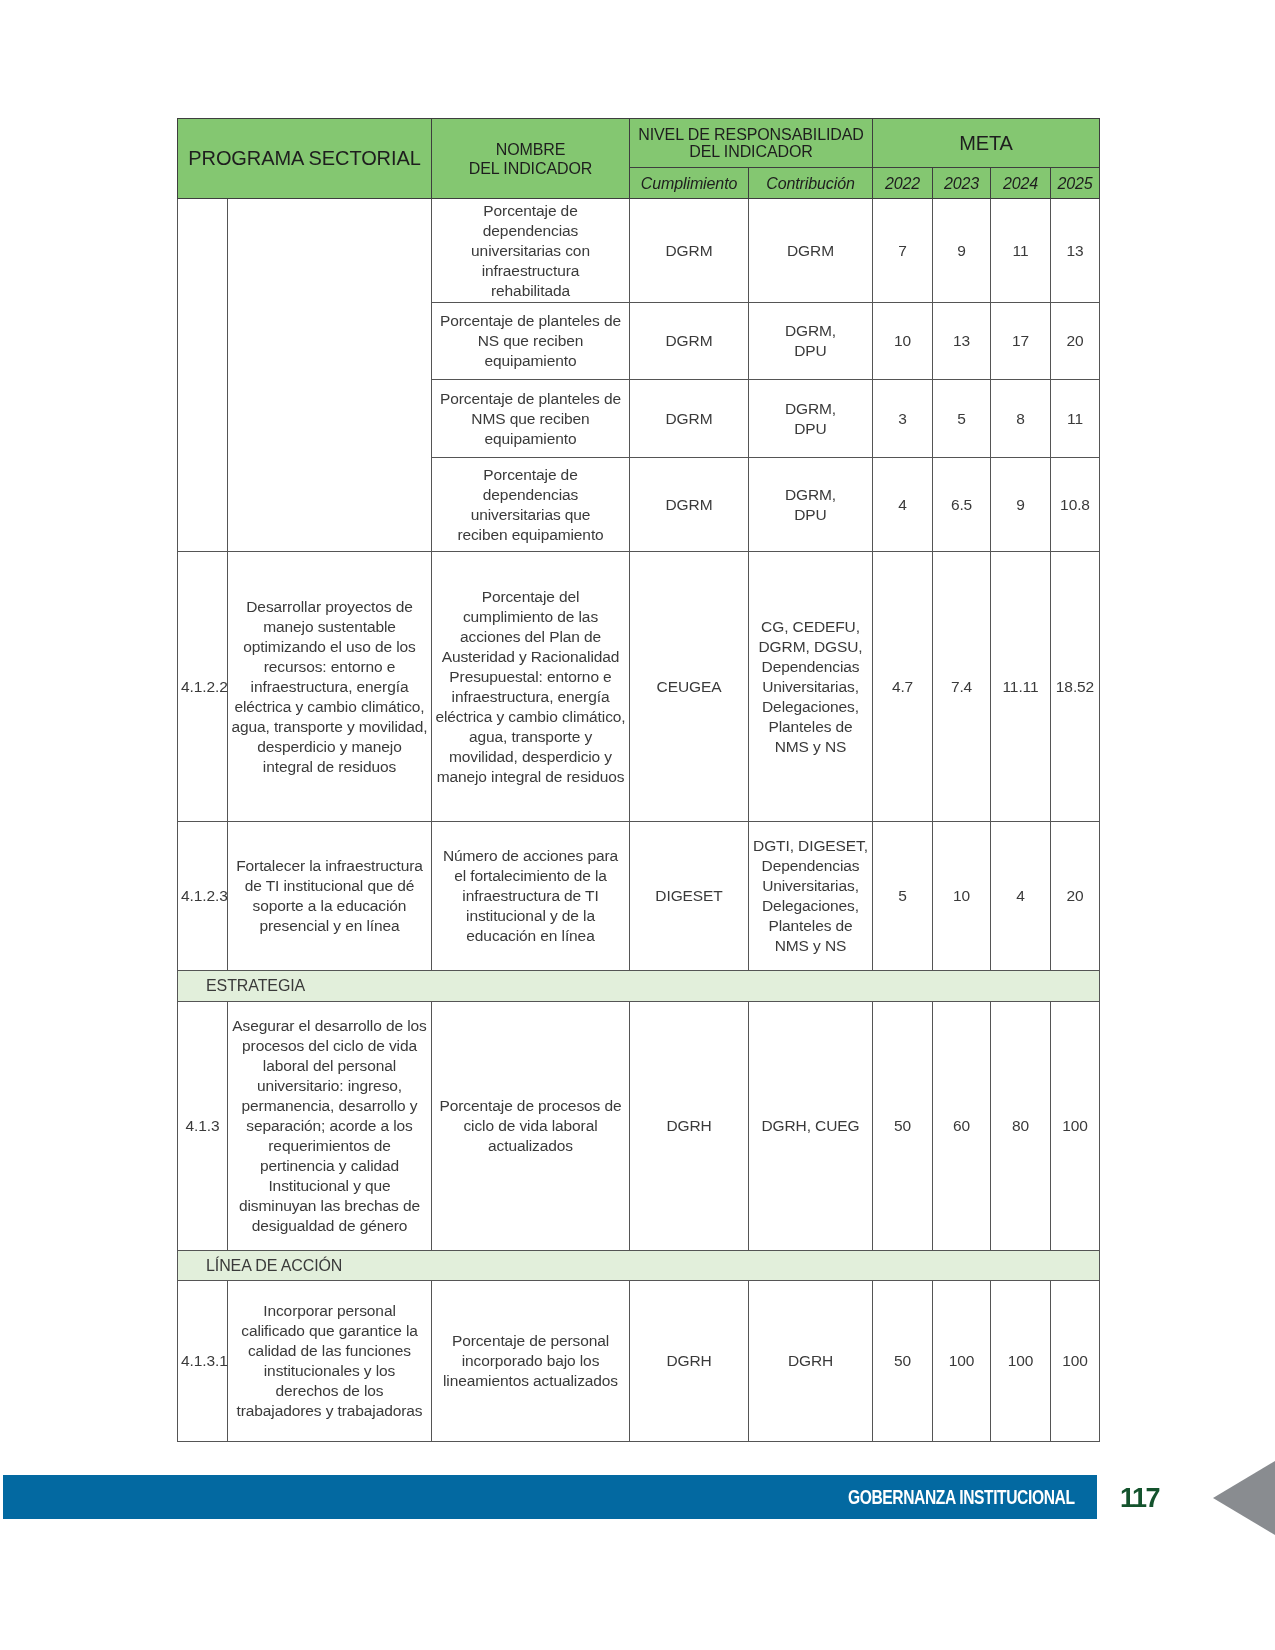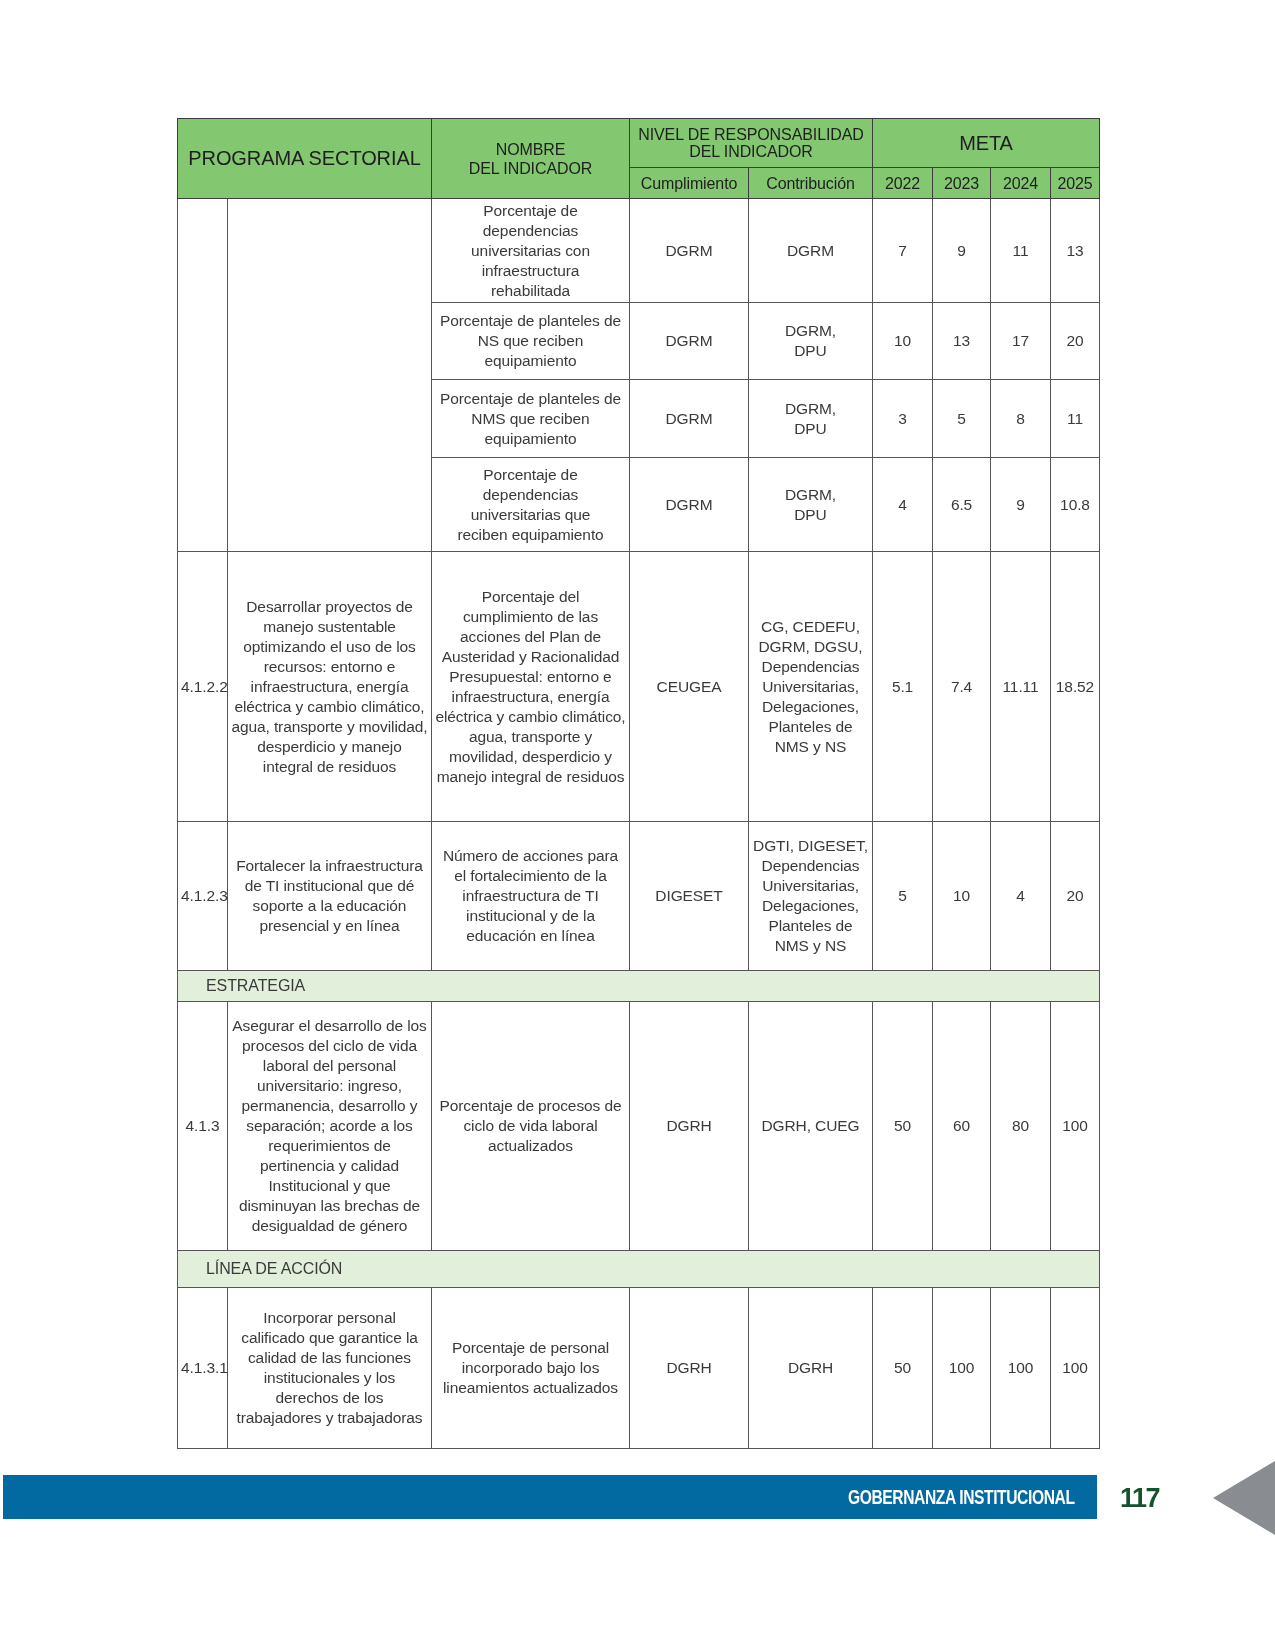--- a/index.html
+++ b/index.html
@@ -14,21 +14,21 @@
   }
   table.main td, table.main th {
     border: 1px solid #555555; padding: 0 3px; text-align: center;
     vertical-align: middle; font-size: 15.5px; line-height: 20px;
     font-weight: normal; color: #3a3a3a; letter-spacing: -0.1px;
   }
   table.main th {
     background: #84c771; color: #1e1e1e; font-size: 20px; line-height: 17px;
     border-color: #3e3e3e;
   }
-  table.main tr.hdr2 th { font-size: 16px; }
+  table.main tr.hdr2 th { font-size: 16px; font-style: italic; }
   td.num { font-size: 14px; letter-spacing: -0.6px; padding: 0 1px; }
   td.desc { text-align: left; padding-left: 11px; padding-right: 4px; }
   td.val { font-size: 15px; }
   tr.section td {
     background: #e2efdb; text-align: left; padding-left: 28px;
     font-size: 16px; color: #3a3a3a;
   }
   .footer-bar {
     position: absolute; left: 3px; top: 1475px; width: 1094px; height: 44px;
     background: #0369a1;
@@ -120,21 +120,21 @@
       <td class="val">6.5</td>
       <td class="val">9</td>
       <td class="val">10.8</td>
     </tr>
     <tr style="height:270px">
       <td class="num">4.1.2.2</td>
       <td class="desc">Desarrollar proyectos de manejo sustentable optimizando el uso de los recursos: entorno e infraestructura, energía eléctrica y cambio climático, agua, transporte y movilidad, desperdicio y manejo integral de residuos</td>
       <td>Porcentaje del cumplimiento de las acciones del Plan de Austeridad y Racionalidad Presupuestal: entorno e infraestructura, energía eléctrica y cambio climático, agua, transporte y movilidad, desperdicio y manejo integral de residuos</td>
       <td>CEUGEA</td>
       <td>CG, CEDEFU, DGRM, DGSU, Dependencias Universitarias, Delegaciones, Planteles de NMS y NS</td>
-      <td class="val">5.1</td>
+      <td class="val">4.7</td>
       <td class="val">7.4</td>
       <td class="val">11.11</td>
       <td class="val">18.52</td>
     </tr>
     <tr style="height:149px">
       <td class="num">4.1.2.3</td>
       <td class="desc">Fortalecer la infraestructura de TI institucional que dé soporte a la educación presencial y en línea</td>
       <td>Número de acciones para el fortalecimiento de la infraestructura de TI institucional y de la educación en línea</td>
       <td>DIGESET</td>
       <td>DGTI, DIGESET, Dependencias Universitarias, Delegaciones, Planteles de NMS y NS</td>
@@ -150,21 +150,21 @@
       <td class="num">4.1.3</td>
       <td class="desc">Asegurar el desarrollo de los procesos del ciclo de vida laboral del personal universitario: ingreso, permanencia, desarrollo y separación; acorde a los requerimientos de pertinencia y calidad Institucional y que disminuyan las brechas de desigualdad de género</td>
       <td>Porcentaje de procesos de ciclo de vida laboral actualizados</td>
       <td>DGRH</td>
       <td>DGRH, CUEG</td>
       <td class="val">50</td>
       <td class="val">60</td>
       <td class="val">80</td>
       <td class="val">100</td>
     </tr>
-    <tr class="section" style="height:37px">
+    <tr class="section" style="height:30px">
       <td colspan="9">LÍNEA DE ACCIÓN</td>
     </tr>
     <tr style="height:161px">
       <td class="num">4.1.3.1</td>
       <td class="desc">Incorporar personal calificado que garantice la calidad de las funciones institucionales y los derechos de los trabajadores y trabajadoras</td>
       <td>Porcentaje de personal incorporado bajo los lineamientos actualizados</td>
       <td>DGRH</td>
       <td>DGRH</td>
       <td class="val">50</td>
       <td class="val">100</td>

